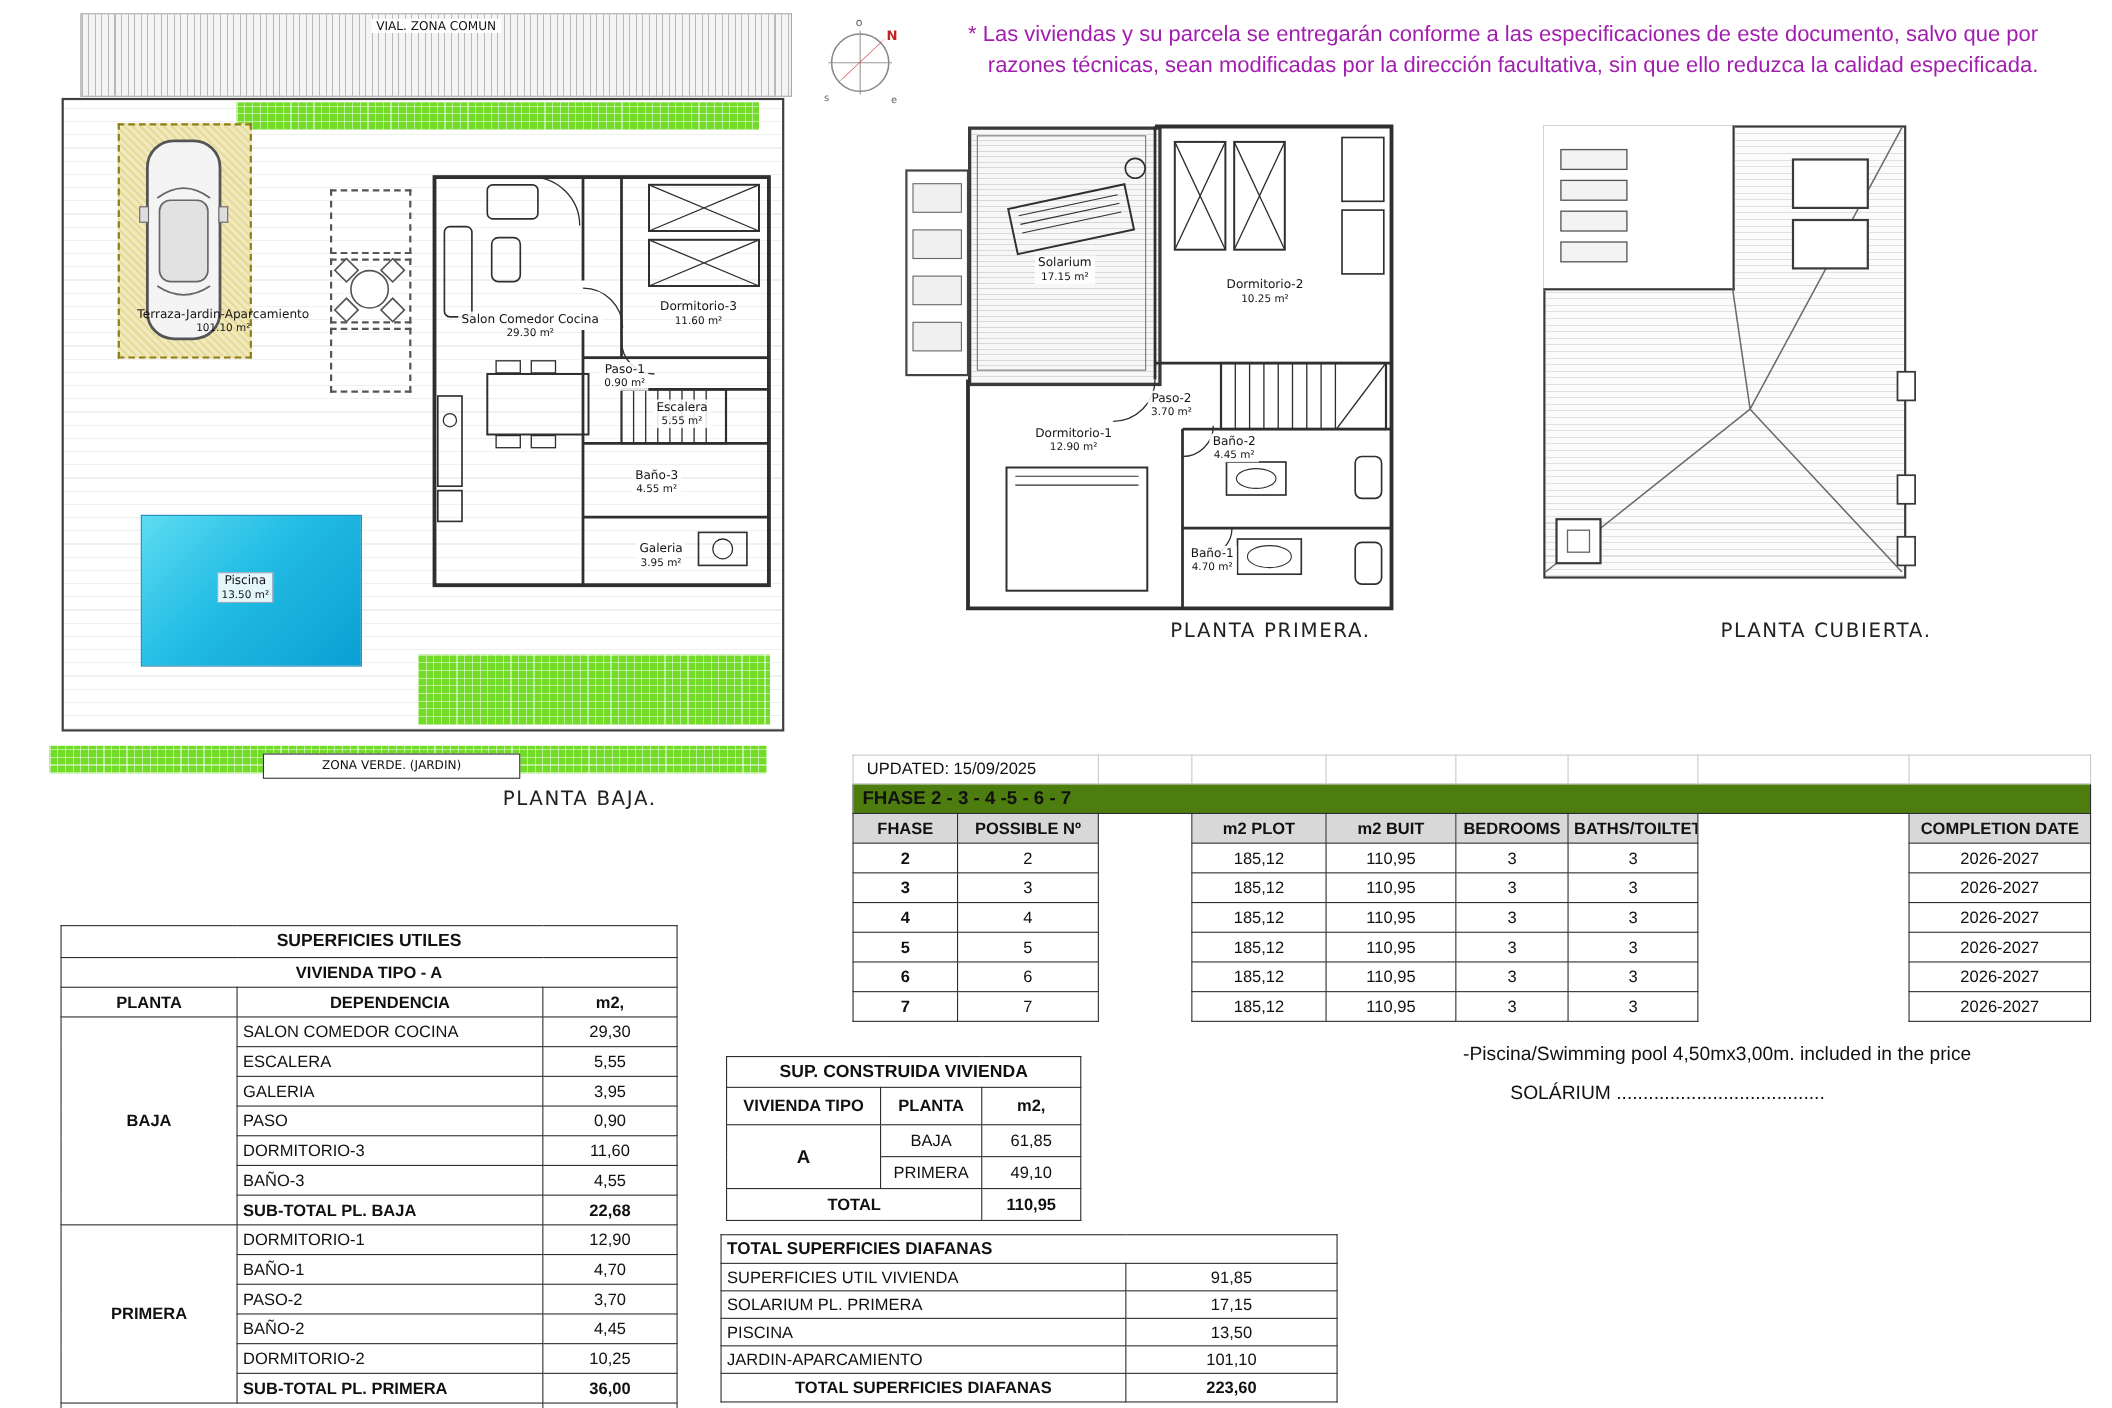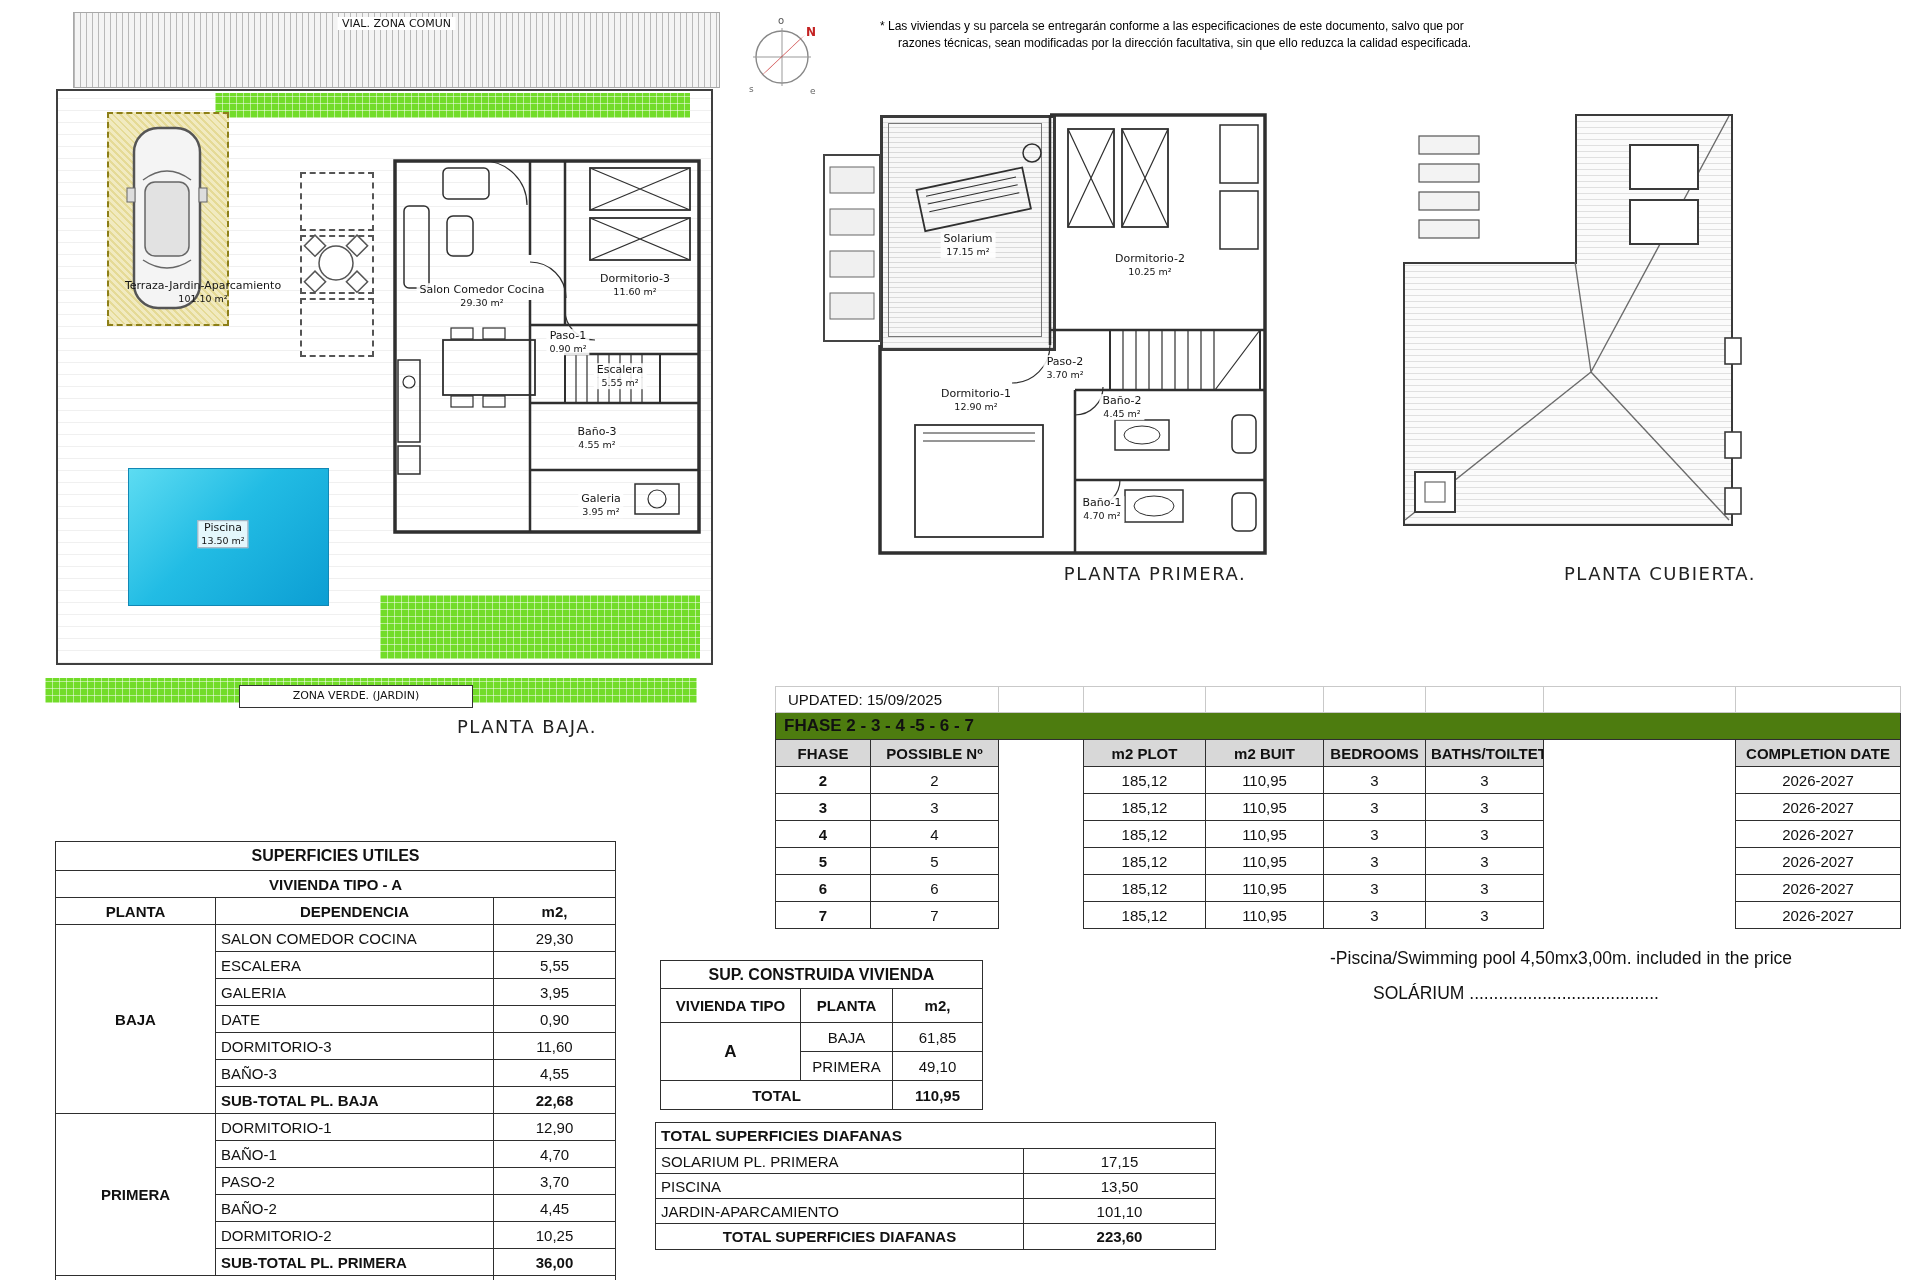--- a/index.html
+++ b/index.html
@@ -38,21 +38,21 @@
   table.t td.left{text-align:left;}
   table.t td.b{font-weight:bold;}
   table.t td.hdr{background:#d8d8d8;font-weight:bold;}
   table.t td.sp{border:none;background:#fff;}
   table.t td.lt{border:1px solid #c9c9c9;}
   table.t td.band{background:#4d7c0f;font-weight:bold;font-size:17px;text-align:left;padding-left:8px;}
   table.t td.title{font-weight:bold;font-size:16px;}
 
   .note-line{font-size:17.5px;color:#111;margin-bottom:9px;white-space:nowrap;font-family:"Liberation Sans",sans-serif;}
   .note-line.indent{margin-left:43px;}
-  #disclaimer div{font-size:12px;line-height:1.38;color:#000000;white-space:nowrap;}
+  #disclaimer div{font-size:20px;line-height:1.38;color:#a21caf;white-space:nowrap;}
   #disclaimer .l2{margin-left:18px;}
   svg{display:block;}
 </style>
 </head>
 <body>
 
 <div id="canvas">
 
   <div class="plan" style="left:45px;top:10px;width:705px;height:735px;">
     <div class="abs hatch-v" style="left:28px;top:2px;width:645px;height:74px;border:1px solid #a8a8a8;">
@@ -418,21 +418,21 @@
         </tr>
         <tr style="height: 27px;">
           <td class="left">ESCALERA</td>
           <td>5,55</td>
         </tr>
         <tr style="height: 27px;">
           <td class="left">GALERIA</td>
           <td>3,95</td>
         </tr>
         <tr style="height: 27px;">
-          <td class="left">DATE</td>
+          <td class="left">PASO</td>
           <td>0,90</td>
         </tr>
         <tr style="height: 27px;">
           <td class="left">DORMITORIO-3</td>
           <td>11,60</td>
         </tr>
         <tr style="height: 27px;">
           <td class="left">BAÑO-3</td>
           <td>4,55</td>
         </tr>
@@ -506,20 +506,24 @@
   <table class="t" id="diafanas-table" style="left:655px;top:1122px;width:560px;">
     <colgroup>
         <col style="width:368px">
         <col style="width:192px">
       </colgroup>
     <tbody>
       <tr style="height:26px;">
         <td class="b left" colspan="2" style="font-size:15.5px;">TOTAL SUPERFICIES DIAFANAS</td>
       </tr>
 
+    <tr style="height: 25px;">
+          <td class="left">SUPERFICIES UTIL VIVIENDA</td>
+          <td>91,85</td>
+        </tr>
         <tr style="height: 25px;">
           <td class="left">SOLARIUM PL. PRIMERA</td>
           <td>17,15</td>
         </tr>
         <tr style="height: 25px;">
           <td class="left">PISCINA</td>
           <td>13,50</td>
         </tr>
         <tr style="height: 25px;">
           <td class="left">JARDIN-APARCAMIENTO</td>

